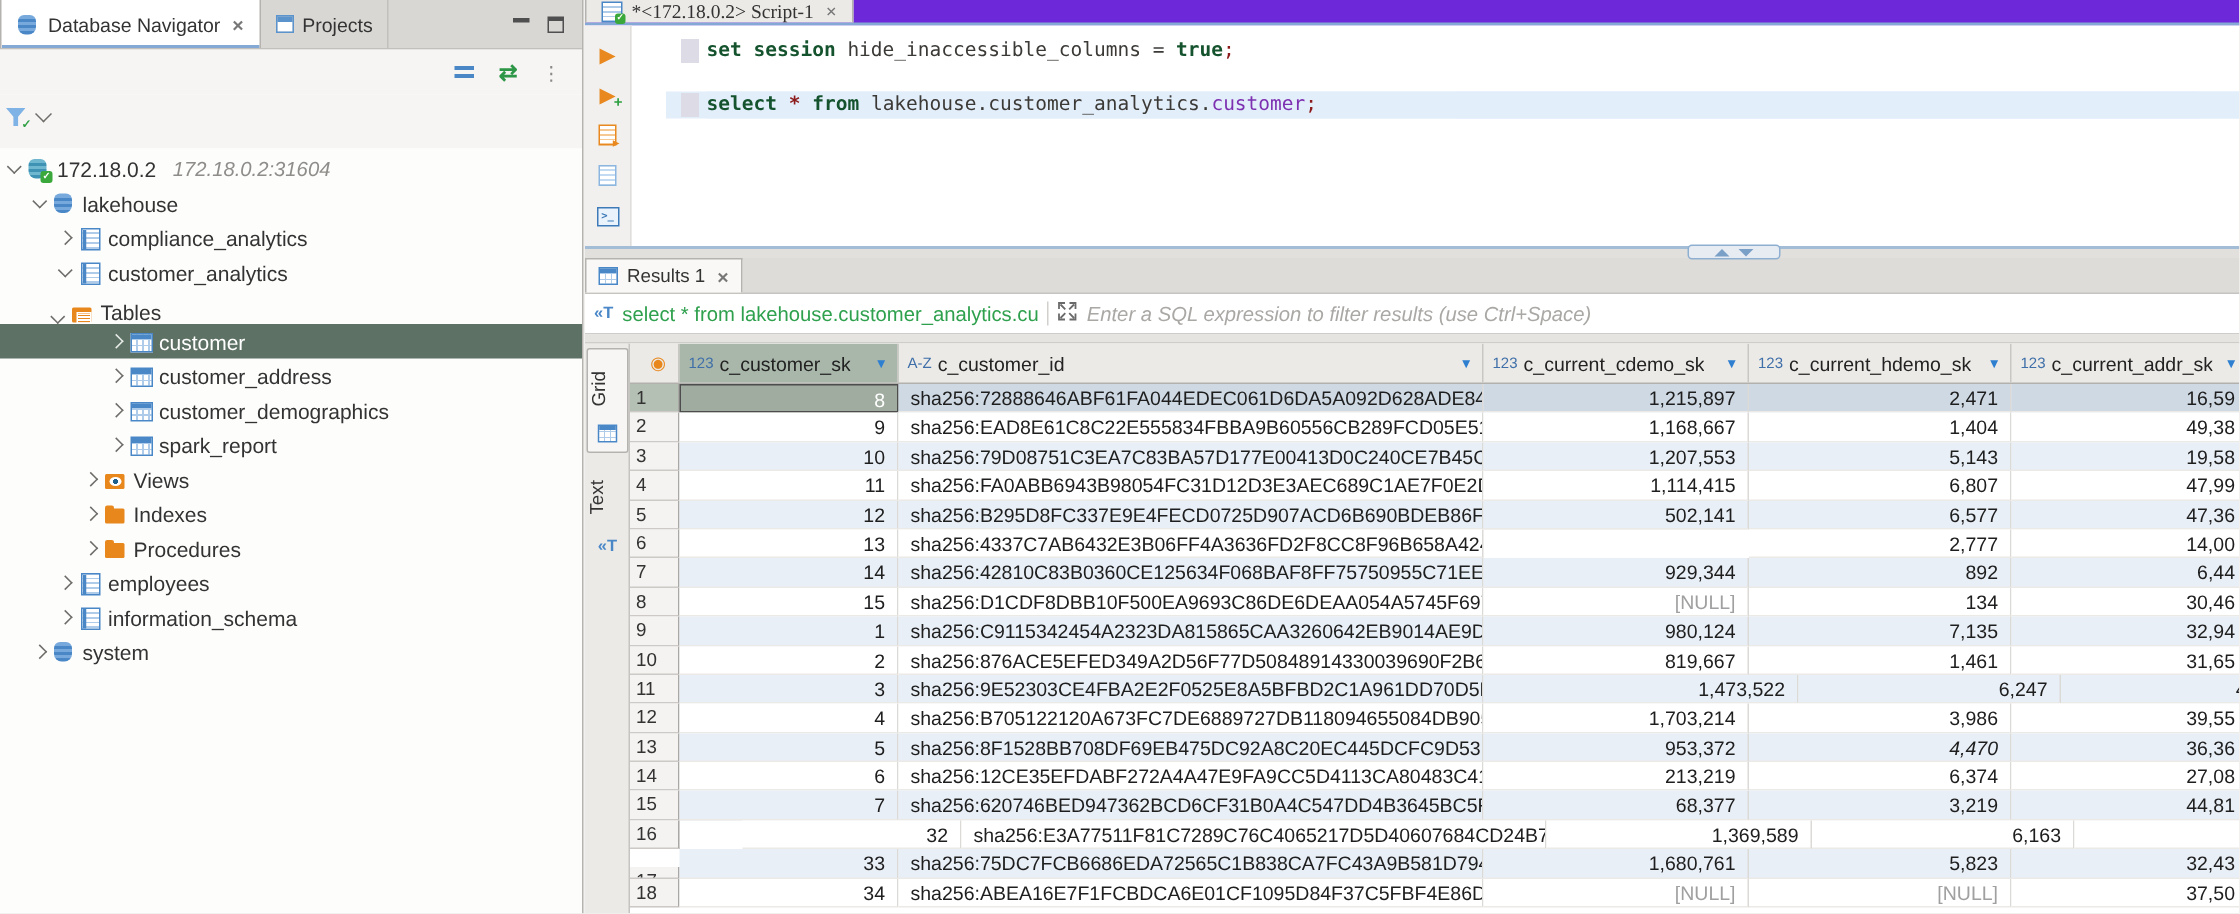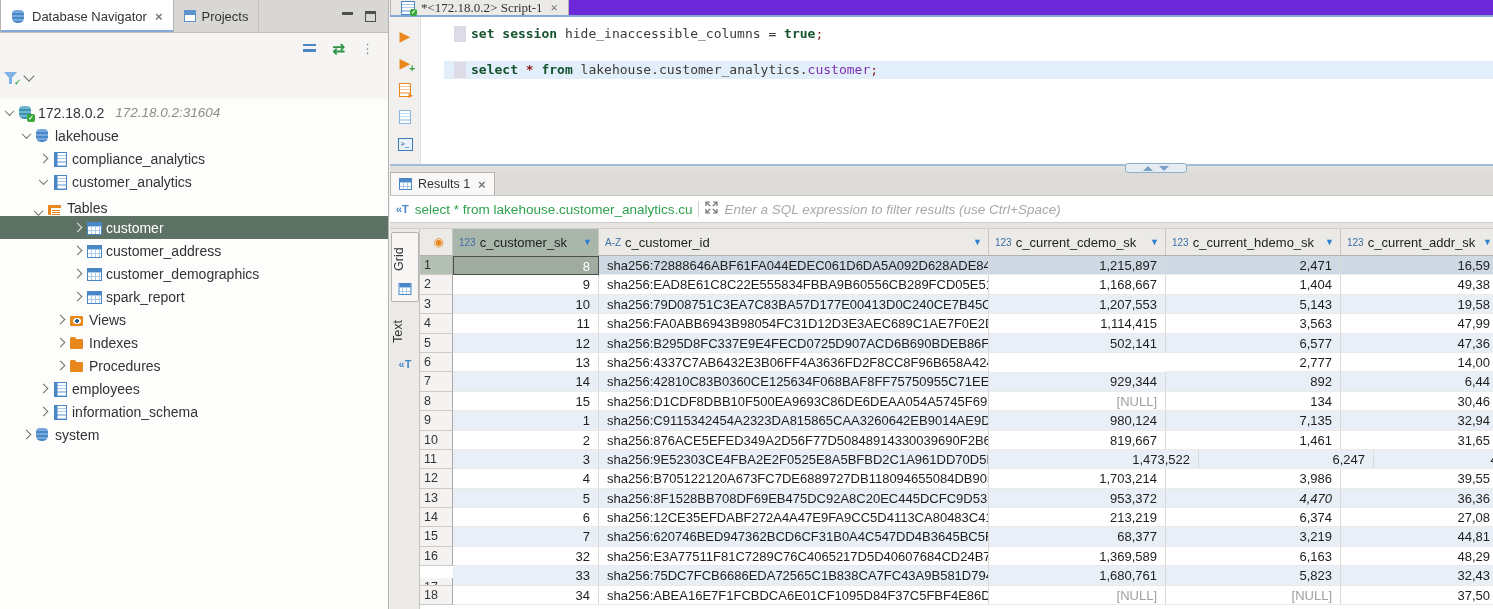--- a/index.html
+++ b/index.html
@@ -398,21 +398,21 @@
               <div class="gc" style="width: 390px;">sha256:79D08751C3EA7C83BA57D177E00413D0C240CE7B45CD093C</div>
               <div class="gc num" style="width: 177px;">1,207,553</div>
               <div class="gc num" style="width: 175px;">5,143</div>
               <div class="gc num" style="width: 158px;">19,58</div>
             </div>
             <div class="grow">
               <div class="gc rowhead" style="width: 33px;">4</div>
               <div class="gc num" style="width: 146px;">11</div>
               <div class="gc" style="width: 390px;">sha256:FA0ABB6943B98054FC31D12D3E3AEC689C1AE7F0E2DDDA4</div>
               <div class="gc num" style="width: 177px;">1,114,415</div>
-              <div class="gc num" style="width: 175px;">3,563</div>
+              <div class="gc num" style="width: 175px;">6,807</div>
               <div class="gc num" style="width: 158px;">47,99</div>
             </div>
             <div class="grow stripe">
               <div class="gc rowhead" style="width: 33px;">5</div>
               <div class="gc num" style="width: 146px;">12</div>
               <div class="gc" style="width: 390px;">sha256:B295D8FC337E9E4FECD0725D907ACD6B690BDEB86F28A8E</div>
               <div class="gc num" style="width: 177px;">502,141</div>
               <div class="gc num" style="width: 175px;">6,577</div>
               <div class="gc num" style="width: 158px;">47,36</div>
             </div>
@@ -491,21 +491,21 @@
             <div class="grow stripe">
               <div class="gc rowhead" style="width: 33px;">15</div>
               <div class="gc num" style="width: 146px;">7</div>
               <div class="gc" style="width: 390px;">sha256:620746BED947362BCD6CF31B0A4C547DD4B3645BC5F0B10</div>
               <div class="gc num" style="width: 177px;">68,377</div>
               <div class="gc num" style="width: 175px;">3,219</div>
               <div class="gc num" style="width: 158px;">44,81</div>
             </div>
             <div class="grow">
               <div class="gc rowhead" style="width: 33px;">16</div>
-              <div class="gc num" style="width: 146px;">32</div>
+              <div class="gc num" style="width: 146px; margin-left: 42px;">32</div>
               <div class="gc" style="width: 390px;">sha256:E3A77511F81C7289C76C4065217D5D40607684CD24B755E9F7</div>
               <div class="gc num" style="width: 177px;">1,369,589</div>
               <div class="gc num" style="width: 175px;">6,163</div>
               <div class="gc num" style="width: 158px;">48,29</div>
             </div>
             <div class="grow stripe">
               <div class="gc rowhead" style="width: 33px; margin-top: 12px;">17</div>
               <div class="gc num" style="width: 146px;">33</div>
               <div class="gc" style="width: 390px;">sha256:75DC7FCB6686EDA72565C1B838CA7FC43A9B581D79414537</div>
               <div class="gc num" style="width: 177px;">1,680,761</div>

